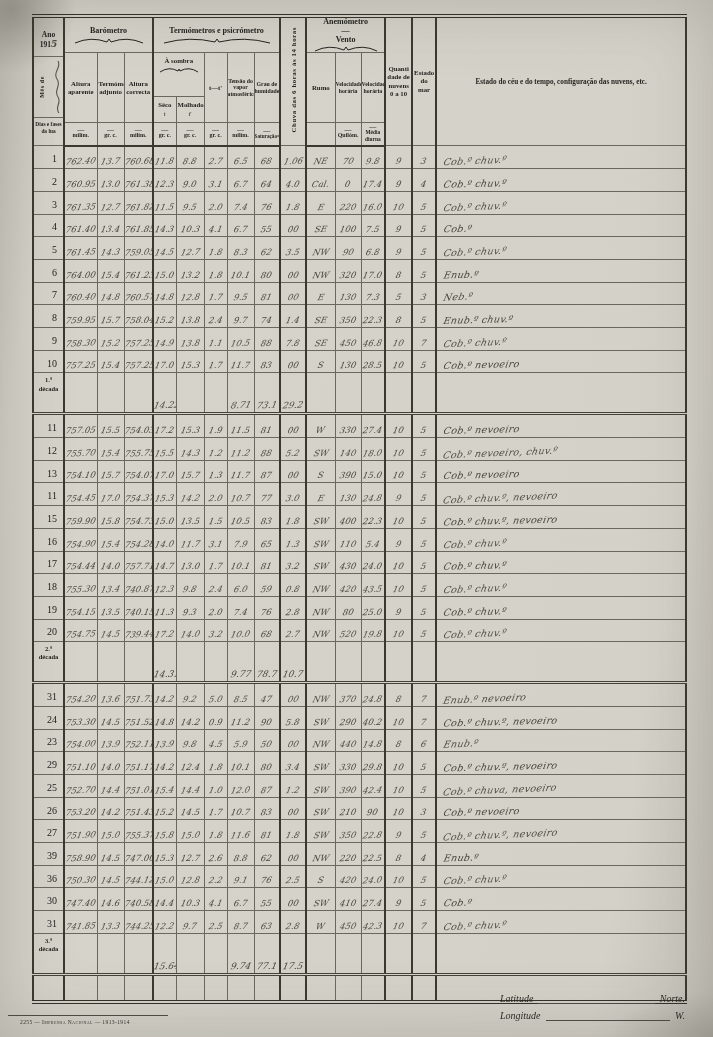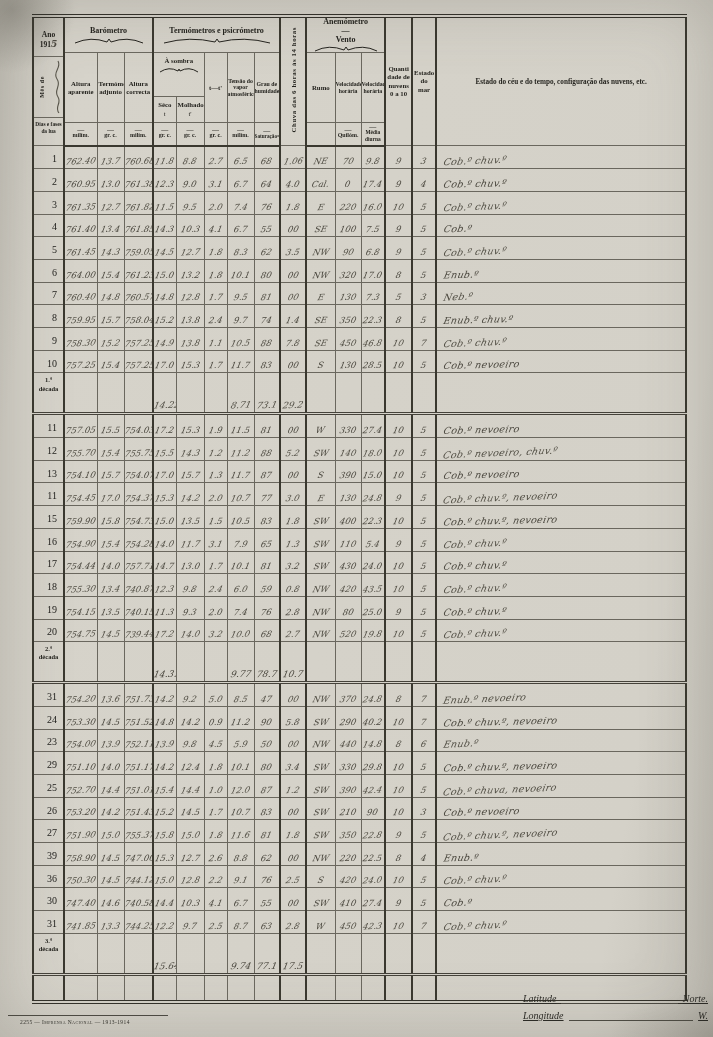--- a/index.html
+++ b/index.html
@@ -65,21 +65,21 @@
   .dec-val{font-size:9px;}
   tr.spacer td{height:24px;}
   
   .foot-note{
     position:absolute;left:55px;top:998px;width:420px;
     font-style:italic;font-size:9.5px;color:#2c2b26;
   }
   .blank{display:inline-block;width:40px;border-bottom:1px solid #4c4a42;height:9px;}
   .imprint-rule{position:absolute;left:8px;top:1015px;width:160px;border-top:1px solid #4c4a42;}
   .imprint{position:absolute;left:20px;top:1019px;font-size:5.5px;letter-spacing:.4px;color:#35342e;font-variant:small-caps;}
-  .geo{position:absolute;left:523px;top:993px;width:185px;font-style:italic;font-size:10px;color:#2c2b26;text-decoration:underline;}
+  .geo{position:absolute;left:500px;top:993px;width:185px;font-style:italic;font-size:10px;color:#2c2b26;}
   .geo .row{display:flex;align-items:flex-end;margin-bottom:6px;}
   .geo .line{flex:1;border-bottom:1px solid #4c4a42;margin:0 5px;height:10px;}
   svg{display:block;}
 </style>
 </head>
 <body>
 <div class="page">
 
 
 <table>

